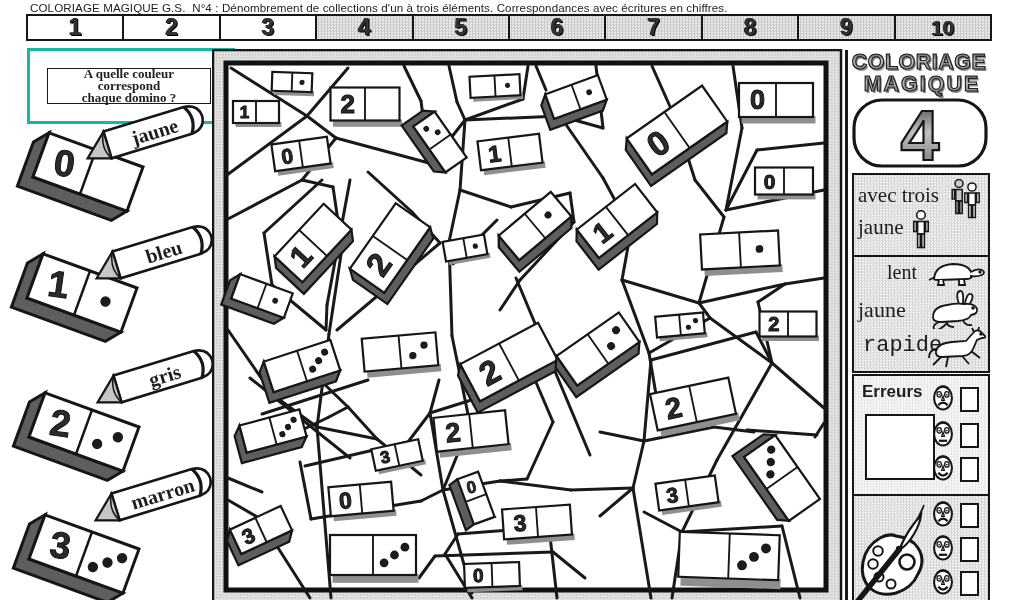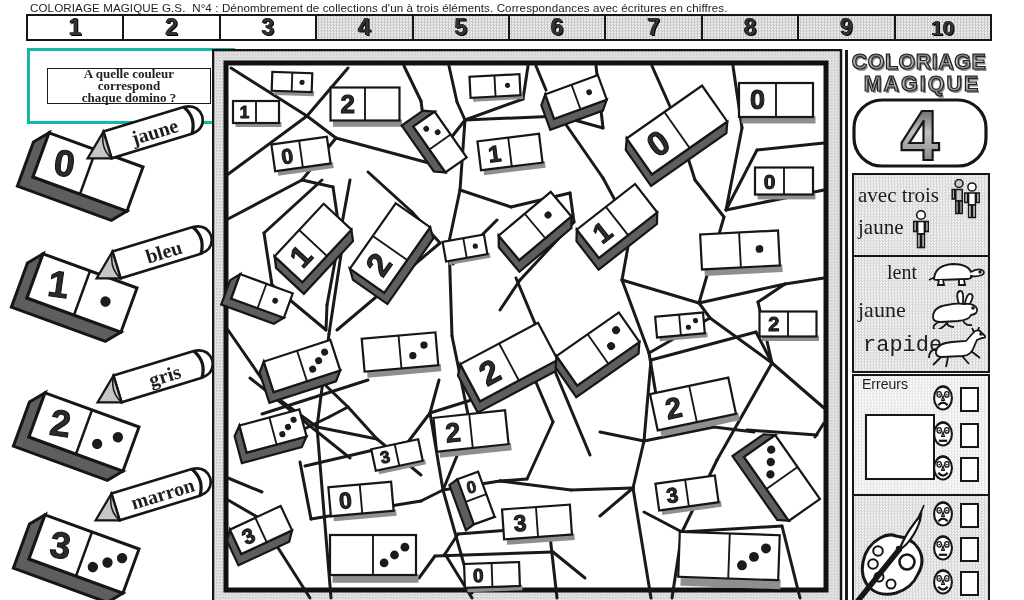--- a/index.html
+++ b/index.html
@@ -555,21 +555,21 @@
 <path d="M 10 24 Q 12 16 26 15 L 40 14 L 47 6 Q 50 2 54 4 L 59 9 Q 60 11 56 11 L 51 13 L 47 22 Q 45 28 37 29 L 16 30 Q 9 30 10 24 Z"></path>
 <path d="M 15 30 l -8 8 M 22 30 l -2 10 M 36 29 l 7 8 M 45 24 l 9 7" fill="none"></path>
 <path d="M 10 22 q -7 1 -7 9" fill="none"></path>
 <path d="M 48 5 l -2 -4 M 52 4 l 1 -4" fill="none"></path>
 <circle cx="55" cy="7" r="0.9" fill="#161616"></circle>
 </g>
     </svg>
 </div>
 
 <div class="abs hatch3" style="left:852px;top:374px;width:134px;height:118px;border:2.5px solid #161616">
-<div style="position:absolute;left:8px;top:0;font-size:14px;font-weight:normal;color:#1d1d1d">Erreurs</div>
+<div style="position:absolute;left:8px;top:6px;font-size:17px;font-weight:bold;color:#1d1d1d">Erreurs</div>
 
 <div style="position:absolute;left:11px;top:38px;width:66px;height:62px;border:2.5px solid #161616;background:#fff"></div>
     <svg style="position:absolute;left:78px;top:8px" width="22" height="27" viewBox="0 0 20 26">
       <g fill="none" stroke="#161616" stroke-width="2">
         <ellipse cx="10" cy="13.5" rx="8.6" ry="11" fill="#fff"></ellipse>
         <path d="M 5 4 Q 10 0 15 4" stroke-width="1.6"></path>
         <ellipse cx="6.3" cy="10" rx="2.1" ry="2.6" stroke-width="1.3"></ellipse>
         <ellipse cx="13.7" cy="10" rx="2.1" ry="2.6" stroke-width="1.3"></ellipse>
         <circle cx="6.3" cy="10.3" r="0.8" fill="#161616" stroke="none"></circle>
         <circle cx="13.7" cy="10.3" r="0.8" fill="#161616" stroke="none"></circle>

